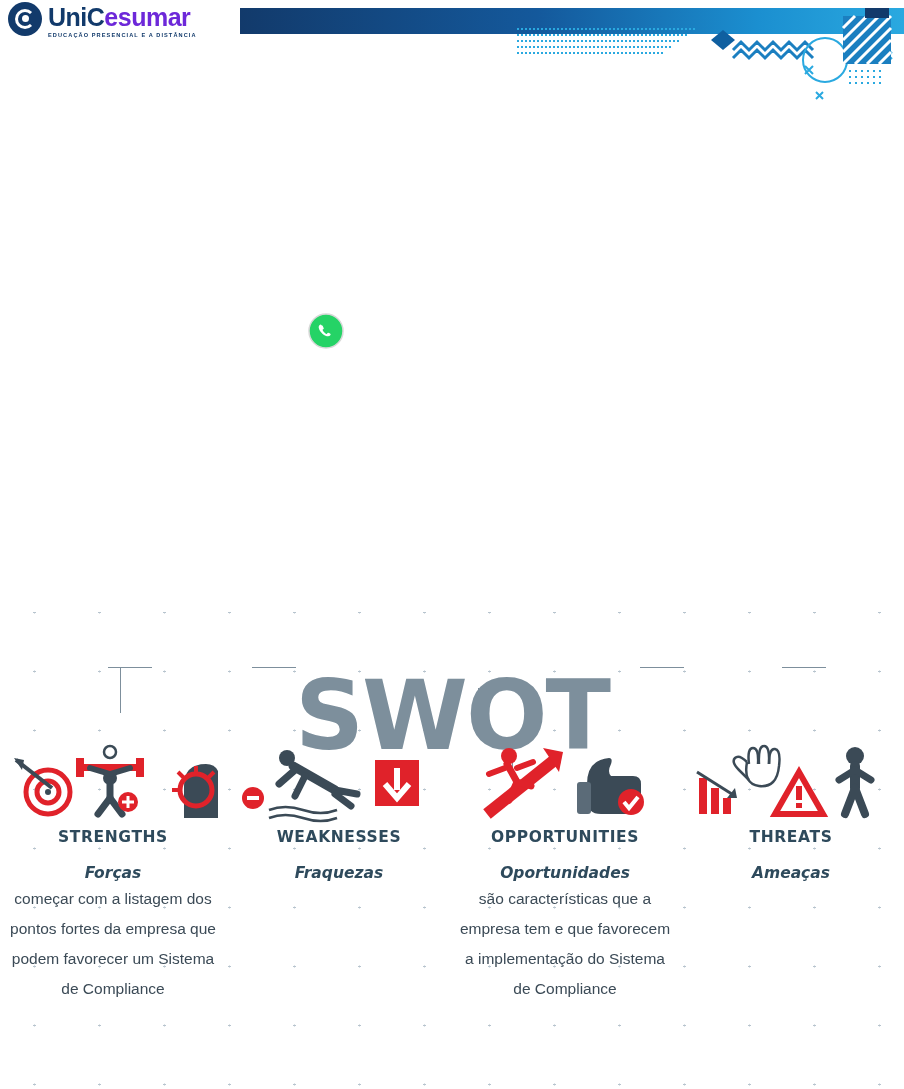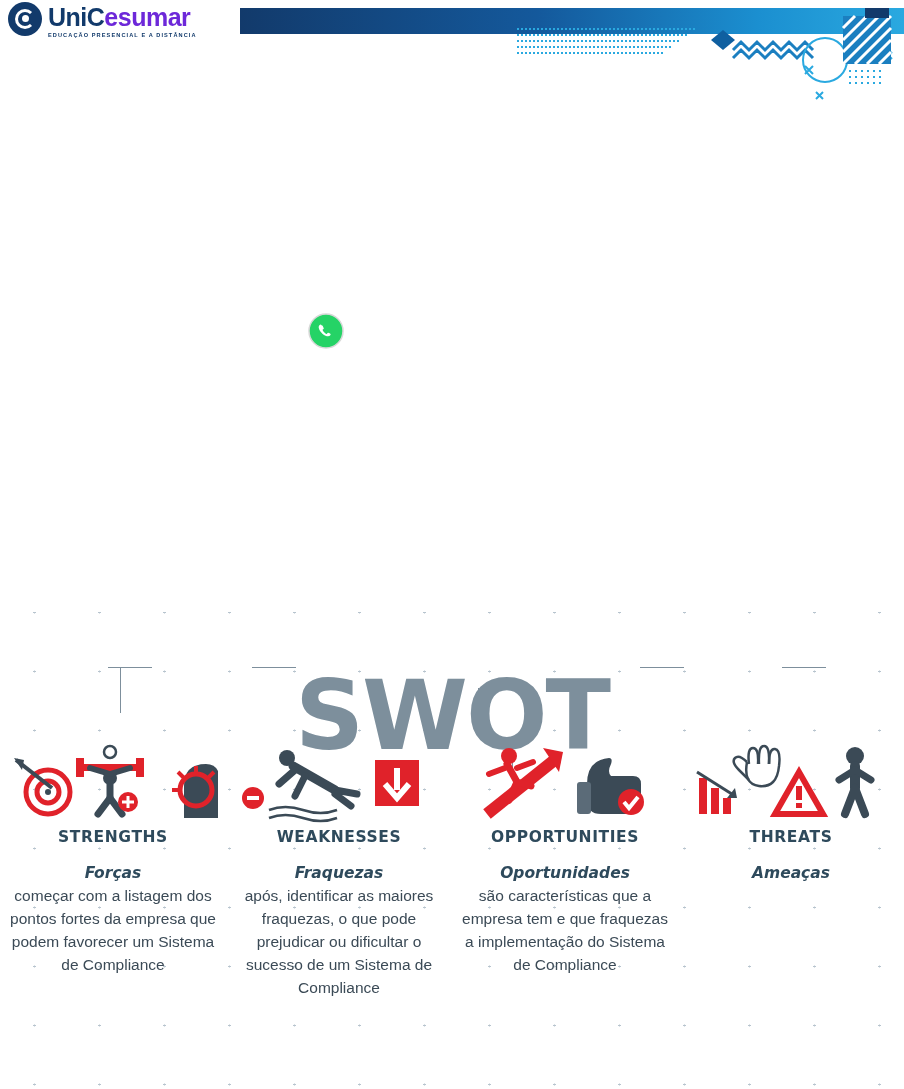--- a/index.html
+++ b/index.html
@@ -169,21 +169,21 @@
   .col-heading {
     font-family: "DejaVu Sans", sans-serif;
     font-style: italic;
     font-weight: bold;
     font-size: 15.5px;
     color: #2e4a5c;
     margin-top: 18px;
   }
   .col-body {
     font-size: 15.5px;
-    line-height: 23px;
+    line-height: 30px;
     color: #3b4a56;
     margin-top: 2px;
   }
 </style>
 </head>
 <body>
 
 <div class="header">
   <div class="header-bar"></div>
 
@@ -546,21 +546,20 @@
           </g>
 
           <g>
             <rect x="136" y="26" width="44" height="46" fill="#e0222a"></rect>
             <path d="M158 34 v22 M146 50 l12 14 l12 -14" fill="none" stroke="#ffffff" stroke-width="6"></path>
           </g>
         </svg>
       </div>
       <div class="col-kicker">WEAKNESSES</div>
       <div class="col-heading">Fraquezas</div>
-      <div class="col-body">após, identificar as maiores fraquezas, o que pode prejudicar ou dificultar o sucesso de um Sistema de Compliance</div>
     </div>
 
     <div class="col">
       <div class="col-icons">
         <svg width="200" height="90" viewBox="0 0 200 90">
 
           <g>
             <path d="M22 80 L92 24" stroke="#e0222a" stroke-width="12" stroke-linecap="butt"></path>
             <path d="M78 14 L98 18 L94 38 Z" fill="#e0222a"></path>
             <circle cx="44" cy="22" r="8" fill="#e0222a"></circle>
@@ -571,21 +570,21 @@
           <g>
             <path d="M122 50 q0 -24 22 -26 q4 0 2 6 q-4 8 0 12 h22 q8 0 8 8 v18 q0 12 -12 12 h-28 q-14 0 -14 -14 z" fill="#3b4a56"></path>
             <rect x="112" y="48" width="14" height="32" rx="3" fill="#5b6b78"></rect>
             <circle cx="166" cy="68" r="13" fill="#e0222a"></circle>
             <path d="M159 68 l5 6 l9 -11" fill="none" stroke="#ffffff" stroke-width="4"></path>
           </g>
         </svg>
       </div>
       <div class="col-kicker">OPPORTUNITIES</div>
       <div class="col-heading">Oportunidades</div>
-      <div class="col-body">são características que a empresa tem e que fraquezas a implementação do Sistema de Compliance</div>
+      <div class="col-body">são características que a empresa tem e que favorecem a implementação do Sistema de Compliance</div>
     </div>
 
     <div class="col">
       <div class="col-icons">
         <svg width="200" height="90" viewBox="0 0 200 90">
 
           <g>
             <path d="M58 30 q-2 -16 4 -16 q6 0 5 16" fill="none" stroke="#3b4a56" stroke-width="2.5"></path>
             <path d="M68 30 q-1 -18 5 -18 q6 0 5 18" fill="none" stroke="#3b4a56" stroke-width="2.5"></path>
             <path d="M78 30 q0 -16 6 -15 q6 1 4 17" fill="none" stroke="#3b4a56" stroke-width="2.5"></path>

